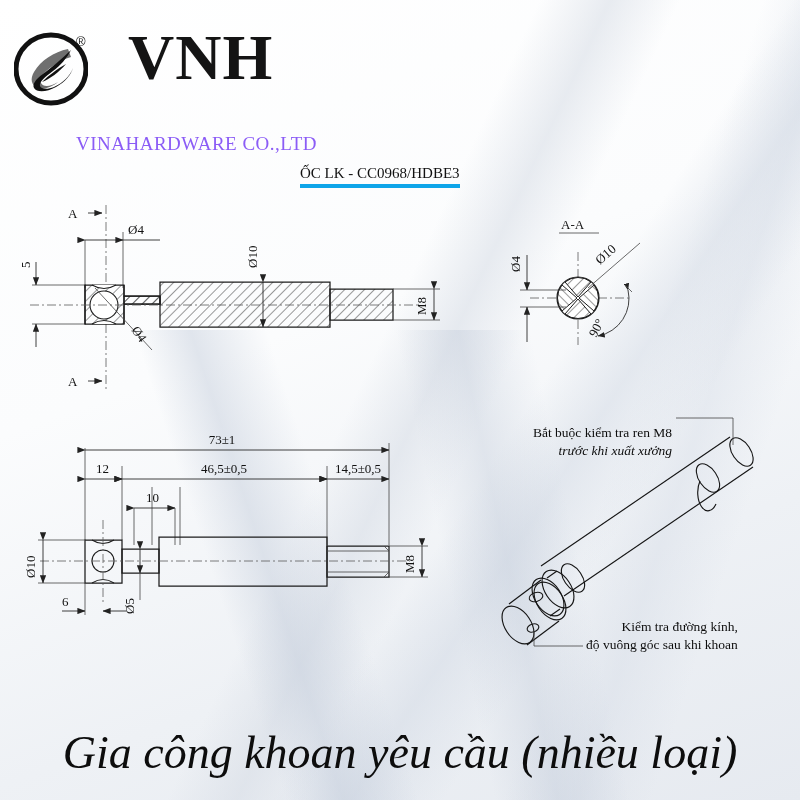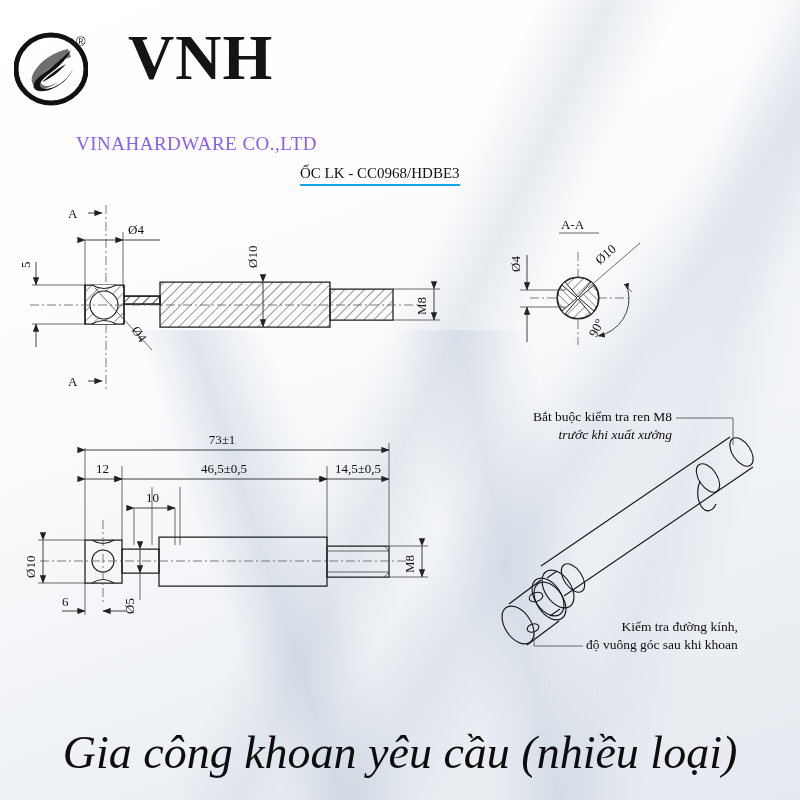--- a/index.html
+++ b/index.html
@@ -81,21 +81,21 @@
   }
 
   
   #drawing-title {
     position: absolute;
     left: 300px;
     top: 165px;
     font-family: "Liberation Serif", serif;
     font-size: 15px;
     color: #111;
-    border-bottom: 2px solid #0ea5e9;
+    border-bottom: 4px solid #0ea5e9;
     padding-bottom: 2px;
     white-space: nowrap;
   }
 
   
   #tagline {
     position: absolute;
     left: 0;
     right: 0;
     top: 726px;
@@ -109,21 +109,21 @@
 
   
   .note {
     position: absolute;
     font-family: "Liberation Serif", serif;
     font-size: 13.5px;
     color: #0d0d0d;
     line-height: 1.35;
     white-space: nowrap;
   }
-  #note-thread { left: 533px; top: 408px; text-align: right; }
+  #note-thread { left: 533px; top: 424px; text-align: right; }
   #note-drill  { left: 586px; top: 618px; text-align: right; }
 
   svg { display: block; }
   .dl { stroke: #2b2b2b; stroke-width: 0.9; fill: none; }     
   .ol { stroke: #1c1c1c; stroke-width: 1.25; fill: none; }    
   .cl { stroke: #5a5a5a; stroke-width: 0.8; fill: none; stroke-dasharray: 9 3 2 3; } 
   .thin { stroke: #444; stroke-width: 0.8; fill: none; }
   .hatch-fill { fill: url(#hatch45); stroke: #1c1c1c; stroke-width: 1.25; }
   .iso { stroke: #151515; stroke-width: 1.15; fill: #ffffff; fill-opacity: 0; }
   .txt {

